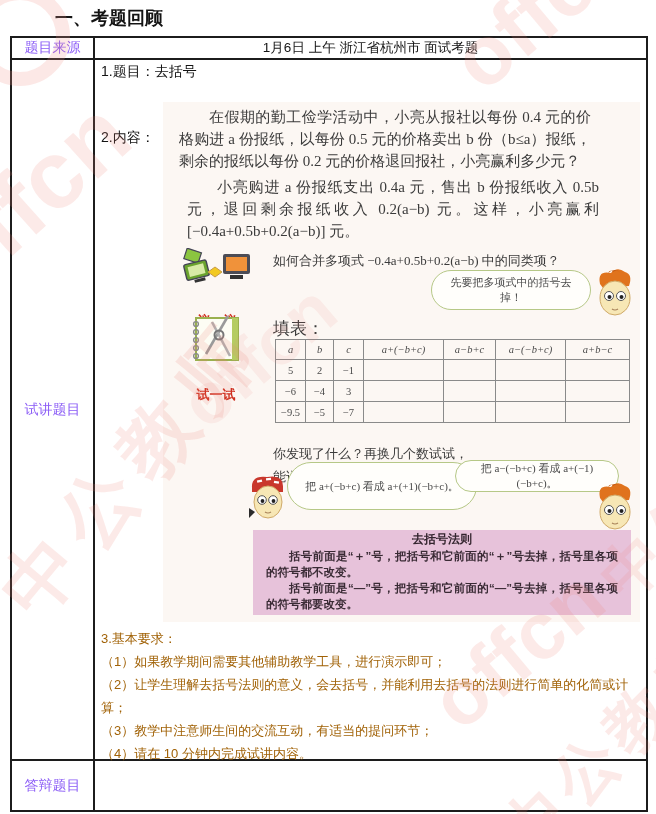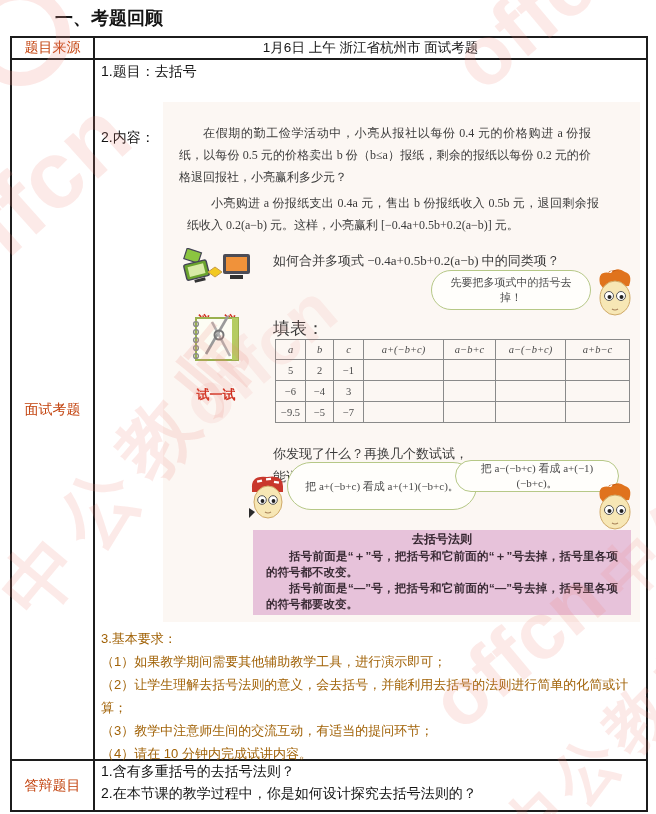--- a/index.html
+++ b/index.html
@@ -14,39 +14,39 @@
 
   
   .page-title{position:absolute;left:55px;top:6px;font-size:18px;font-weight:bold;color:#141414;z-index:2;}
 
   
   .doc-table{position:absolute;left:10px;top:36px;width:638px;height:776px;
       border:2px solid #1c1c1c;display:flex;flex-direction:column;z-index:2;box-sizing:border-box;}
   .t-row{display:flex;border-bottom:2px solid #1c1c1c;box-sizing:border-box;}
   .t-row:last-child{border-bottom:none;}
   .t-label{width:83px;flex-shrink:0;border-right:2px solid #1c1c1c;display:flex;
-      align-items:center;justify-content:center;font-size:14px;color:#c2410c;box-sizing:border-box;}
+      align-items:center;justify-content:center;font-size:14px;color:#8b5cf6;box-sizing:border-box;}
   .t-content{flex:1;position:relative;box-sizing:border-box;border-radius:7px;}
   .row-source{height:22px;}
   .row-lecture{flex:1;}
   .row-defense{height:49px;}
   .source-value{display:flex;align-items:center;justify-content:center;height:100%;
       font-size:13.5px;color:#141414;}
 
   
   .lc-line1{position:absolute;left:6px;top:3px;font-size:14px;color:#141414;}
   .lc-line2{position:absolute;left:6px;top:26px;font-size:14px;color:#141414;margin-top:43px;}
   .req-block{position:absolute;left:6px;top:567px;right:8px;font-size:13px;
       color:#a16207;line-height:23px;}
 
   
   .scan{position:absolute;left:68px;top:42px;width:477px;height:520px;background:#fcf7f3;
       font-family:"Liberation Serif","DejaVu Serif",serif;color:#3b3b3b;}
-  .scan .para{position:absolute;width:412px;font-size:12px;line-height:22px;
-      text-indent:2em;text-align:justify;margin-top:16px;}
+  .scan .para{position:absolute;width:412px;font-size:15px;line-height:22px;
+      text-indent:2em;text-align:justify;}
   .para1{left:16px;top:4px;}
   .para2{left:24px;top:74px;}
   .discuss-icon{position:absolute;left:18px;top:146px;width:72px;text-align:center;}
   .try-icon{position:absolute;left:15px;top:212px;width:76px;text-align:center;}
   .icon-caption{font-size:13px;font-weight:bold;color:#cf2f1f;margin-top:18px;
       font-family:"Liberation Sans",sans-serif;}
   .discuss-q{position:absolute;left:110px;top:150px;font-size:13px;}
   .fill-label{position:absolute;left:110px;top:215px;font-size:17px;}
   .discover{position:absolute;left:110px;top:320px;font-size:13px;line-height:23px;margin-top:20px;}
 
@@ -101,21 +101,21 @@
   <div class="doc-table">
 
     <div class="t-row row-source">
       <div class="t-label">题目来源</div>
       <div class="t-content">
         <div class="source-value">1月6日 上午 浙江省杭州市 面试考题</div>
       </div>
     </div>
 
     <div class="t-row row-lecture">
-      <div class="t-label">面试考题</div>
+      <div class="t-label">试讲题目</div>
       <div class="t-content">
         <div class="lc-line1">1.题目：去括号</div>
         <div class="lc-line2">2.内容：</div>
 
         <div class="scan">
           <div class="para para1">在假期的勤工俭学活动中，小亮从报社以每份 0.4 元的价格购进 a 份报纸，以每份 0.5 元的价格卖出 b 份（b≤a）报纸，剩余的报纸以每份 0.2 元的价格退回报社，小亮赢利多少元？</div>
           <div class="para para2">小亮购进 a 份报纸支出 0.4a 元，售出 b 份报纸收入 0.5b 元，退回剩余报纸收入 0.2(a−b) 元。这样，小亮赢利 [−0.4a+0.5b+0.2(a−b)] 元。</div>
 
           <div class="discuss-icon">
             <span>
@@ -268,20 +268,16 @@
           <div>（1）如果教学期间需要其他辅助教学工具，进行演示即可；</div>
           <div>（2）让学生理解去括号法则的意义，会去括号，并能利用去括号的法则进行简单的化简或计算；</div>
           <div>（3）教学中注意师生间的交流互动，有适当的提问环节；</div>
           <div>（4）请在 10 分钟内完成试讲内容。</div>
         </div>
       </div>
     </div>
 
     <div class="t-row row-defense">
       <div class="t-label">答辩题目</div>
-      <div class="t-content">
-        <div class="defense-line l1">1.含有多重括号的去括号法则？</div>
-        <div class="defense-line l2">2.在本节课的教学过程中，你是如何设计探究去括号法则的？</div>
-      </div>
     </div>
 
   </div>
 </div>
 
 </body></html>

